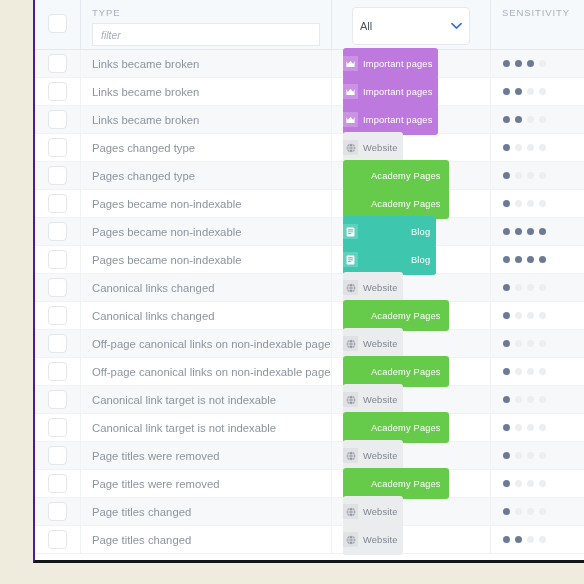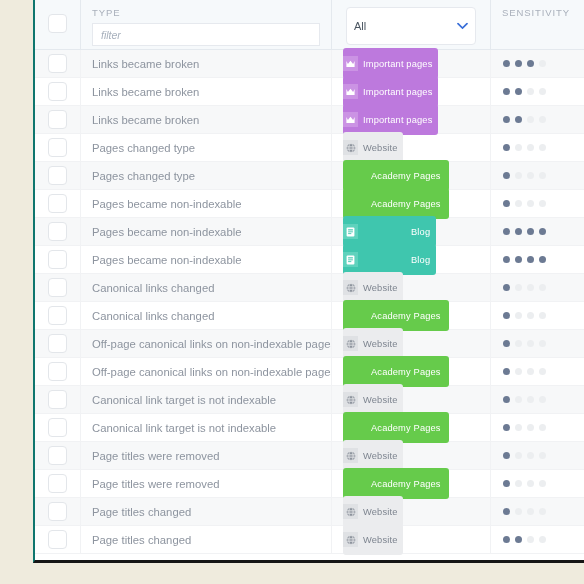--- a/index.html
+++ b/index.html
@@ -17,21 +17,21 @@
   }
 
   
   #table-panel {
     position: absolute;
     left: 33px;
     top: 0;
     width: 551px;
     height: 563px;
     background: #ffffff;
-    border-left: 2px solid #0f766e;
+    border-left: 2px solid #4c1d95;
     border-bottom: 3px solid #151515;
     overflow: hidden;
   }
 
   
   #table-header {
     display: flex;
     height: 50px;
     background: #f6f9fb;
     border-bottom: 1px solid #e4e9ee;
@@ -81,21 +81,21 @@
     font-style: italic;
     color: #9aa3af;
     padding: 0 8px;
     width: calc(100% - 22px);
     outline: none;
   }
   #filter-input::placeholder { color: #a7b0bc; font-style: italic; }
 
   
   #scope-select-wrap {
-    margin: 0 14px;
+    margin: 0 20px;
     height: 15px;
     border: 1px solid #e6e9ee;
     border-radius: 4px;
     background: #fff;
     display: flex;
     align-items: center;
     padding: 18px 7px;
     position: relative;
   }
   #scope-select-value {

